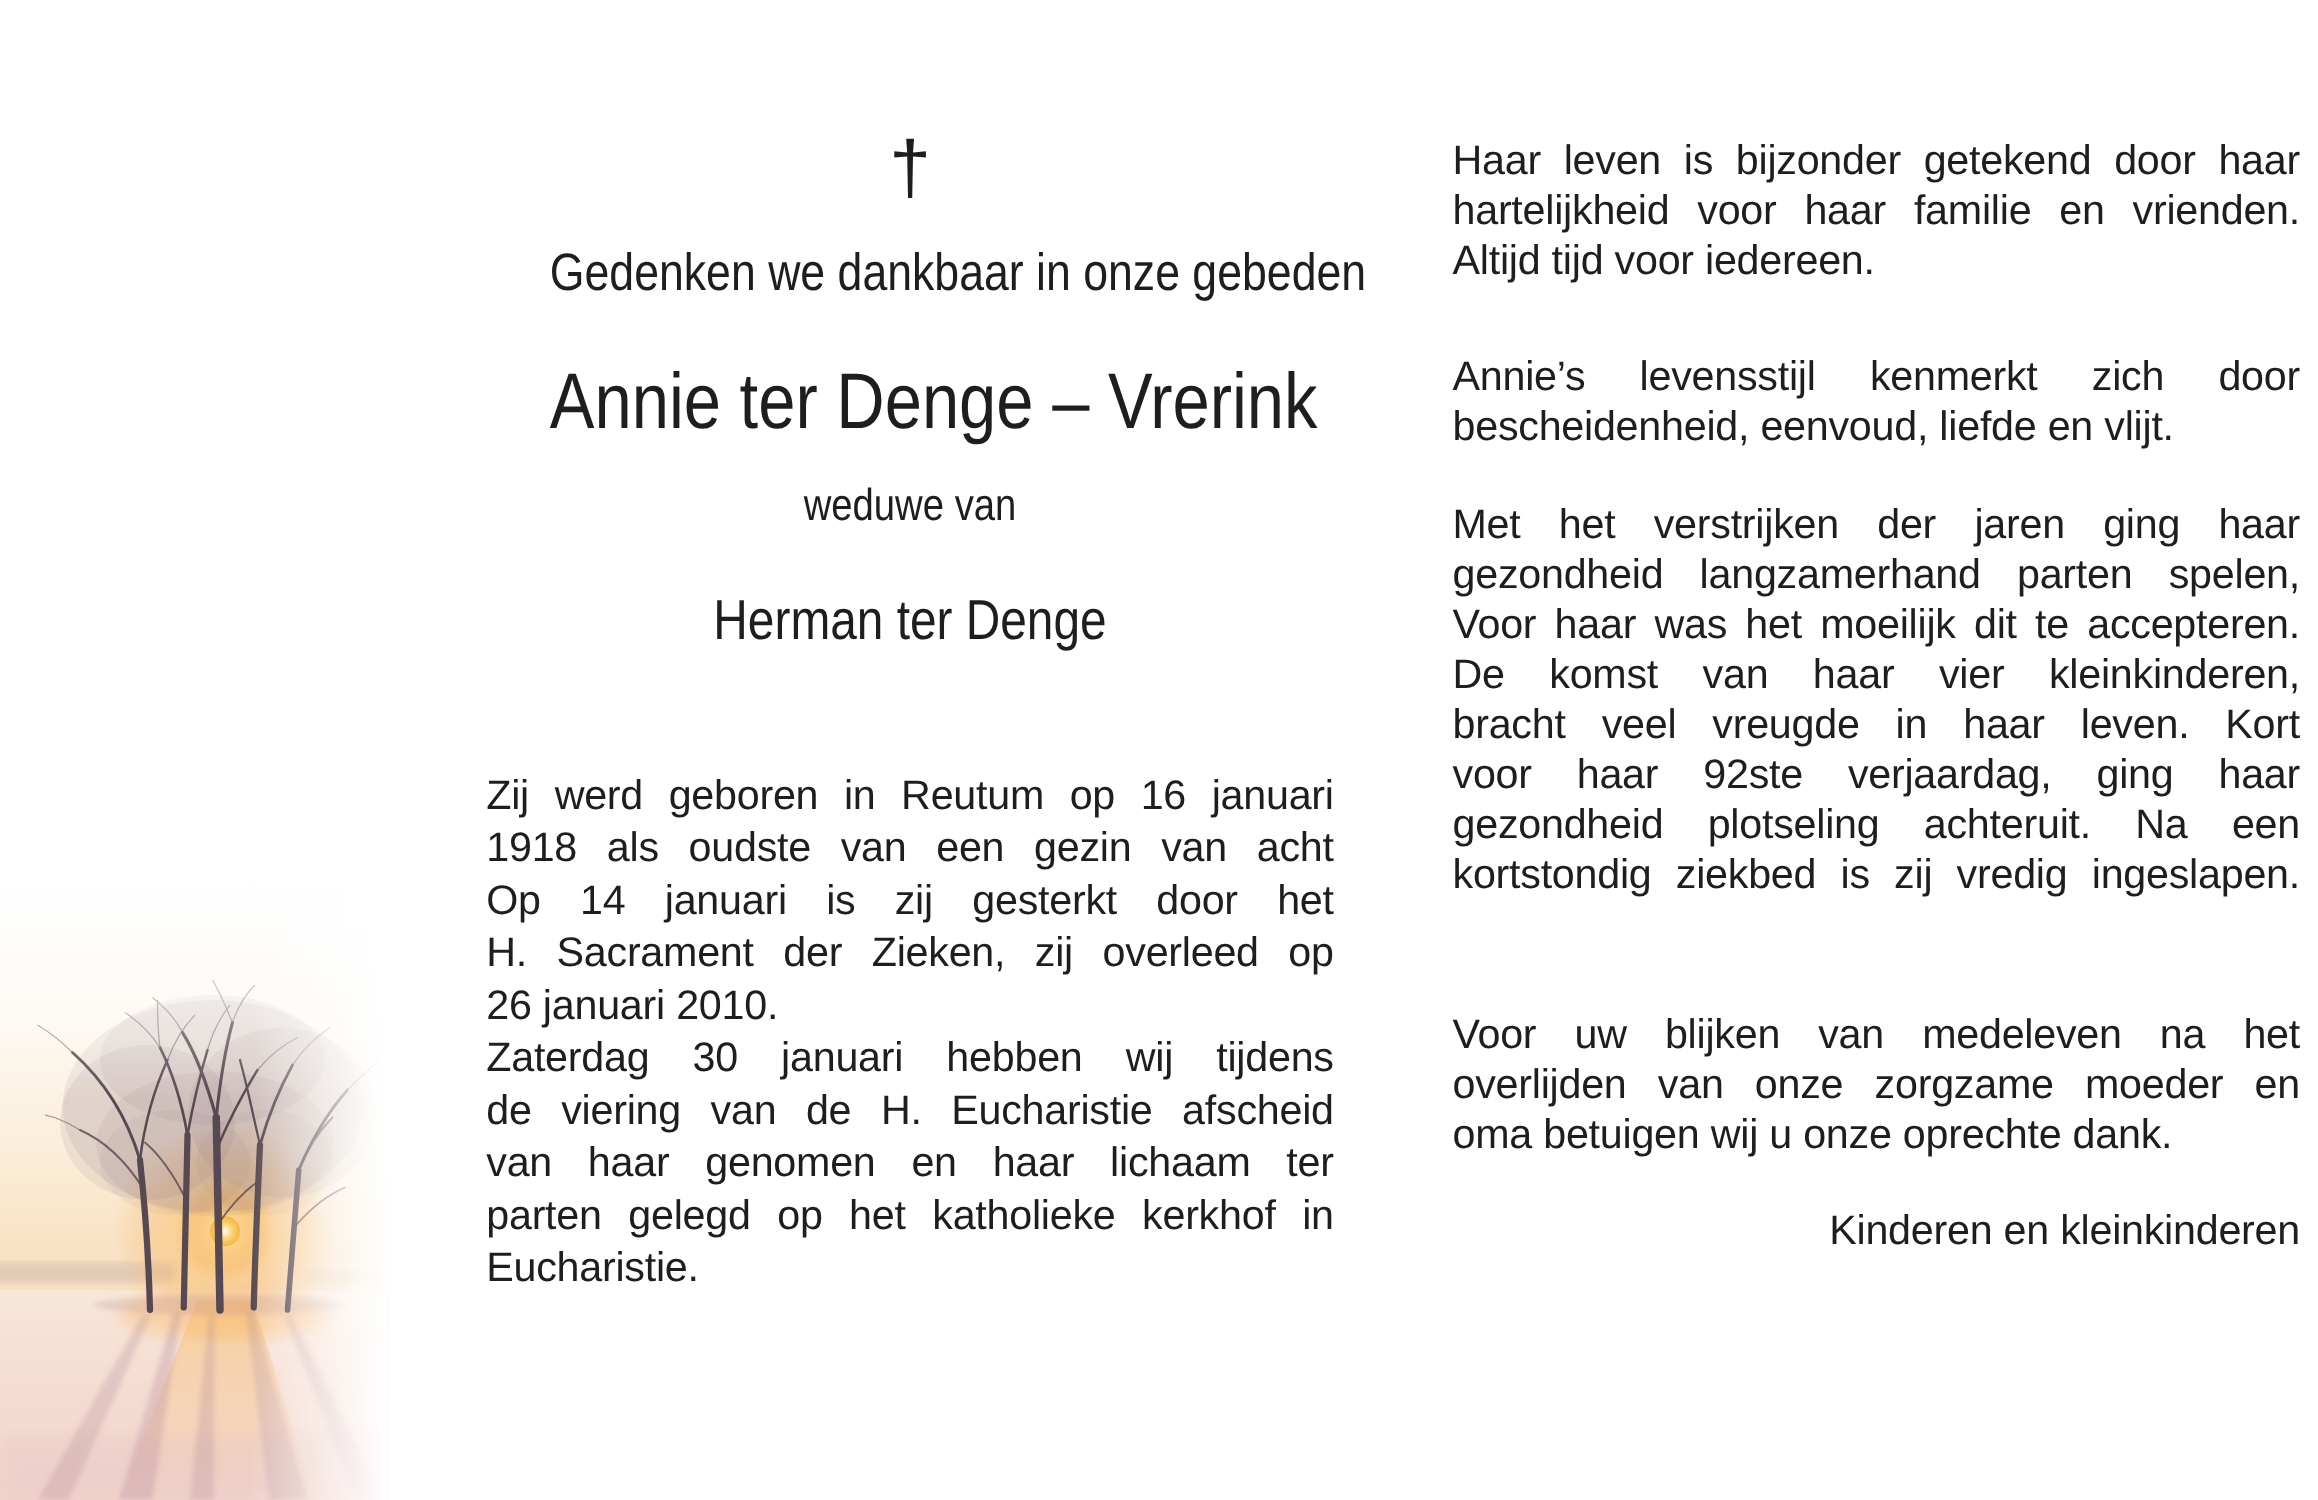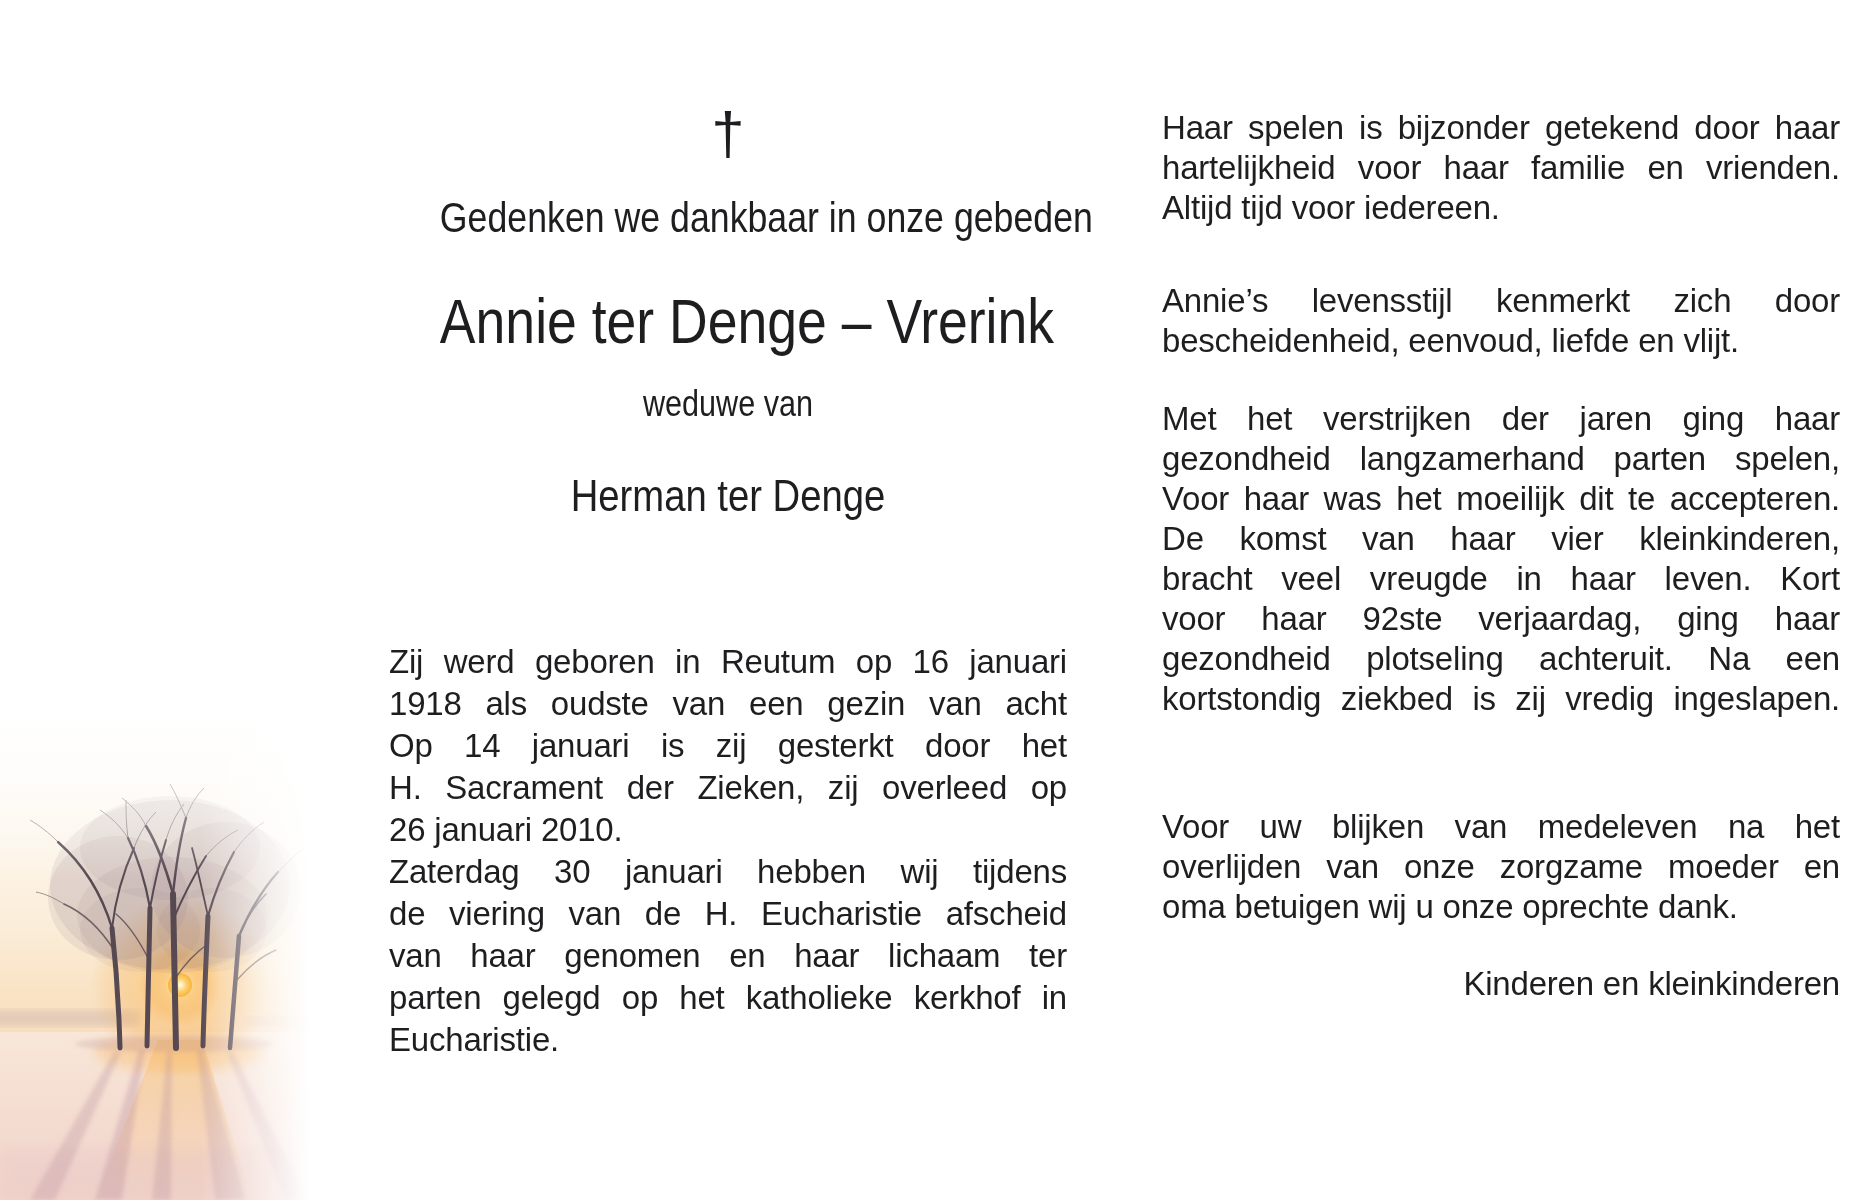--- a/index.html
+++ b/index.html
@@ -16,21 +16,21 @@
   .col-right{position:absolute;left:1162px;top:0;width:678px;height:1200px;box-sizing:border-box;padding-top:108px;}
 
   .heading{position:absolute;left:0;width:100%;text-align:center;white-space:nowrap;}
   .condense{transform:scaleX(0.85);transform-origin:50% 50%;}
   .cross-line{top:104px;font-size:60px;line-height:60px;}
   .intro-line{top:194px;font-size:42px;line-height:48px;}
   .name-line{top:286px;font-size:63px;line-height:70px;}
   .relation-line{top:382px;font-size:36px;line-height:44px;}
   .spouse-line{top:470px;font-size:45px;line-height:52px;}
 
-  .body-left{position:absolute;left:0;top:641px;width:678px;}
+  .body-left{position:absolute;left:0;top:615px;width:678px;}
   .body-left .line{line-height:42px;}
   .line{font-size:33px;letter-spacing:-0.2px;white-space:normal;}
   .col-right .line{line-height:40px;}
   .j{text-align:justify;text-align-last:justify;}
   .para{margin:0;}
   .mt53{margin-top:53px;}
   .mt38{margin-top:38px;}
   .mt49{}
   .mt88{margin-top:88px;}
   .sig{margin-top:37px;text-align:right;}
@@ -70,21 +70,21 @@
         <span class="line j" style="display:block">de viering van de H. Eucharistie afscheid</span>
         <span class="line j" style="display:block">van haar genomen en haar lichaam ter</span>
         <span class="line j" style="display:block">parten gelegd op het katholieke kerkhof in</span>
         <span class="line" style="display:block">Eucharistie.</span>
       </p>
     </div>
   </div>
 
   <div class="col-right">
     <p class="para">
-      <span class="line j" style="display:block">Haar spelen is bijzonder getekend door haar</span>
+      <span class="line j" style="display:block">Haar leven is bijzonder getekend door haar</span>
       <span class="line j" style="display:block">hartelijkheid voor haar familie en vrienden.</span>
       <span class="line" style="display:block">Altijd tijd voor iedereen.</span>
     </p>
     <p class="para mt53">
       <span class="line j" style="display:block">Annie’s levensstijl kenmerkt zich door</span>
       <span class="line" style="display:block">bescheidenheid, eenvoud, liefde en vlijt.</span>
     </p>
     <p class="para mt38">
       <span class="line j" style="display:block">Met het verstrijken der jaren ging haar</span>
       <span class="line j" style="display:block">gezondheid langzamerhand parten spelen,</span>

